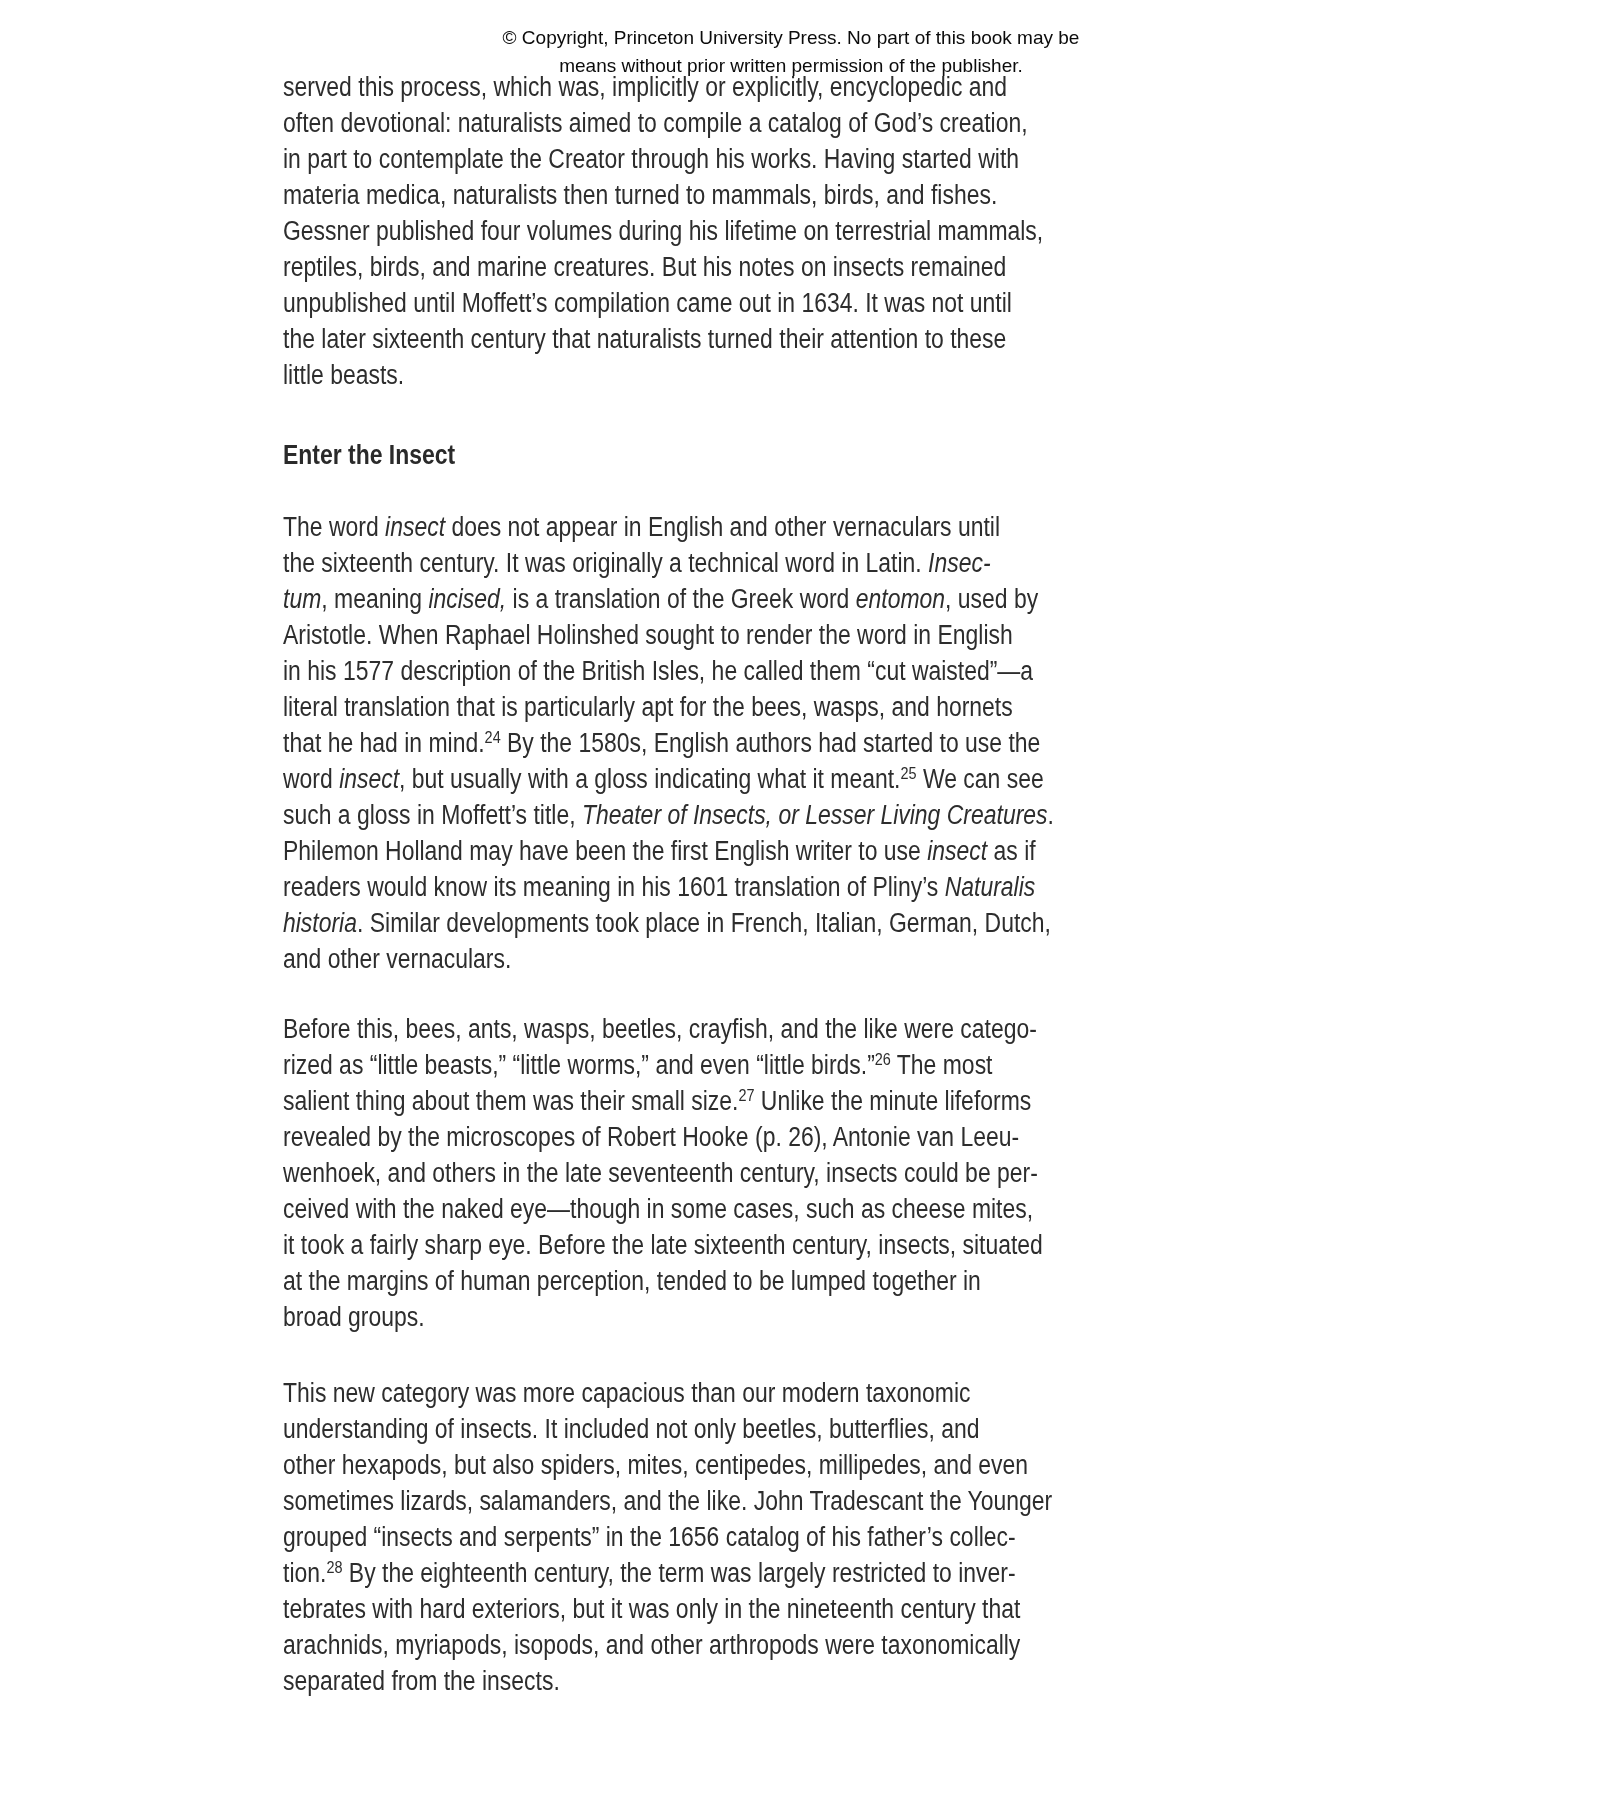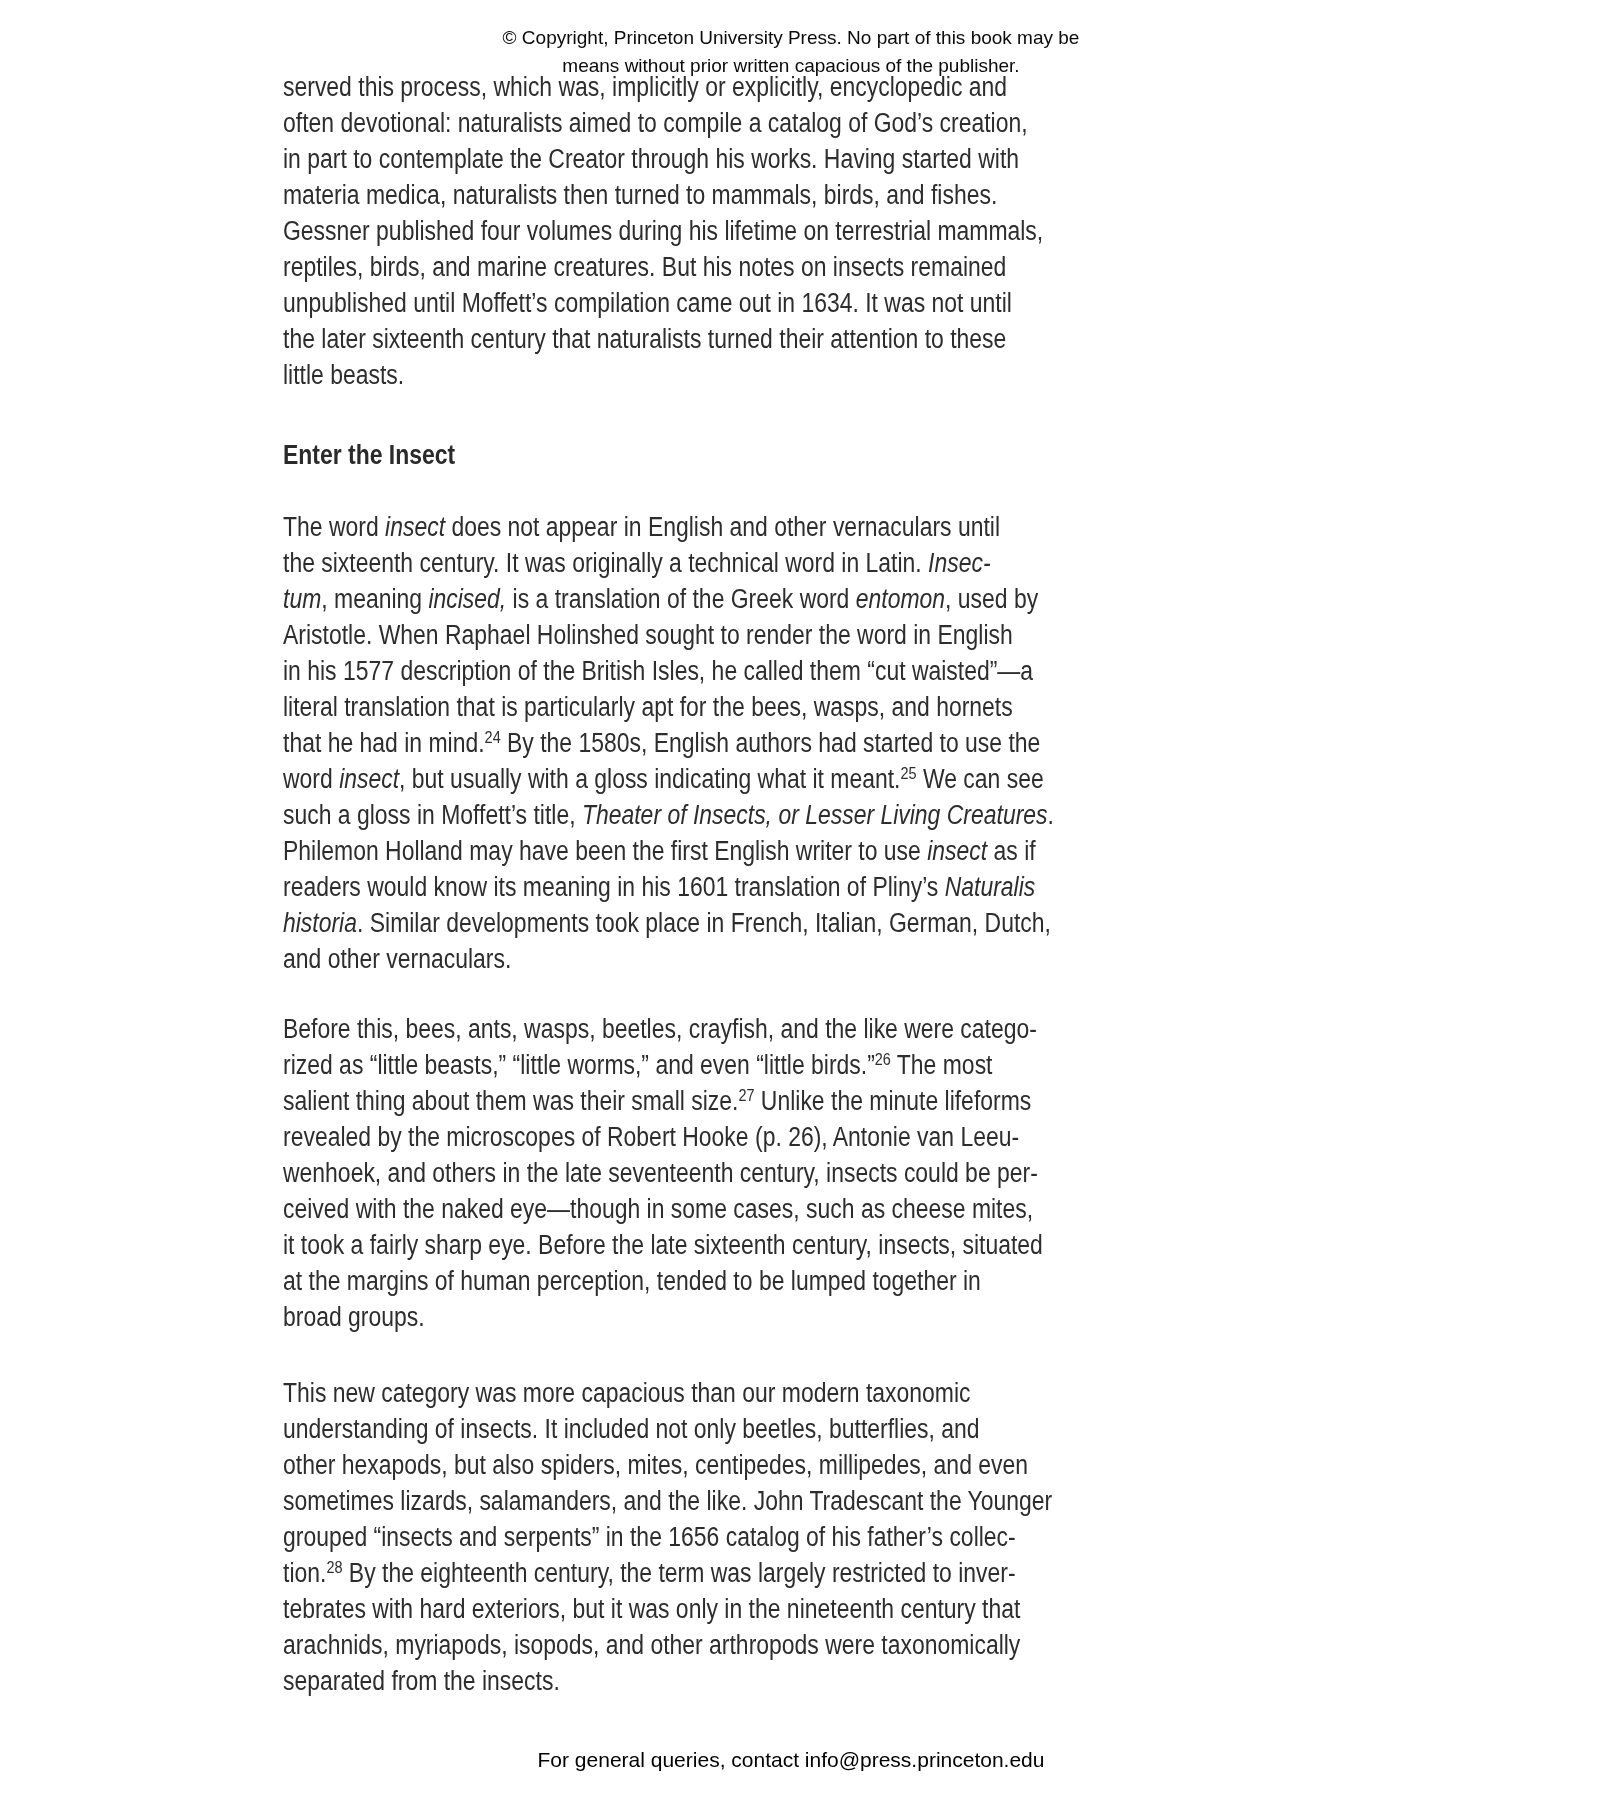--- a/index.html
+++ b/index.html
@@ -84,21 +84,21 @@
     white-space: nowrap;
     z-index: 2;
   }
 </style>
 </head>
 <body>
 
 <div class="page">
   <div class="copyright" id="copyright">
       <div>© Copyright, Princeton University Press. No part of this book may be</div>
-      <div>means without prior written capacious of the publisher.</div>
+      <div>means without prior written permission of the publisher.</div>
     </div>
   <div class="column" id="column">
       <div data-block="p1" class="para">
         <div class="line"><span>served this process, which was, implicitly or explicitly, encyclopedic and</span></div>
         <div class="line"><span>often devotional: naturalists aimed to compile a catalog of God’s creation,</span></div>
         <div class="line"><span>in part to contemplate the Creator through his works. Having started with</span></div>
         <div class="line"><span>materia medica, naturalists then turned to mammals, birds, and fishes.</span></div>
         <div class="line"><span>Gessner published four volumes during his lifetime on terrestrial mammals,</span></div>
         <div class="line"><span>reptiles, birds, and marine creatures. But his notes on insects remained</span></div>
         <div class="line"><span>unpublished until Moffett’s compilation came out in 1634. It was not until</span></div>
@@ -138,14 +138,13 @@
         <div class="line"><span>other hexapods, but also spiders, mites, centipedes, millipedes, and even</span></div>
         <div class="line"><span>sometimes lizards, salamanders, and the like. John Tradescant the Younger</span></div>
         <div class="line"><span>grouped “insects and serpents” in the 1656 catalog of his father’s collec-</span></div>
         <div class="line"><span>tion.</span><span class="sup">28</span><span> By the eighteenth century, the term was largely restricted to inver-</span></div>
         <div class="line"><span>tebrates with hard exteriors, but it was only in the nineteenth century that</span></div>
         <div class="line"><span>arachnids, myriapods, isopods, and other arthropods were taxonomically</span></div>
         <div class="line"><span>separated from the insects.</span></div>
       </div>
     </div>
   <div class="pagenum">27</div>
-  <div class="footer">For general queries, contact info@press.princeton.edu</div>
 </div>
 
 </body></html>

